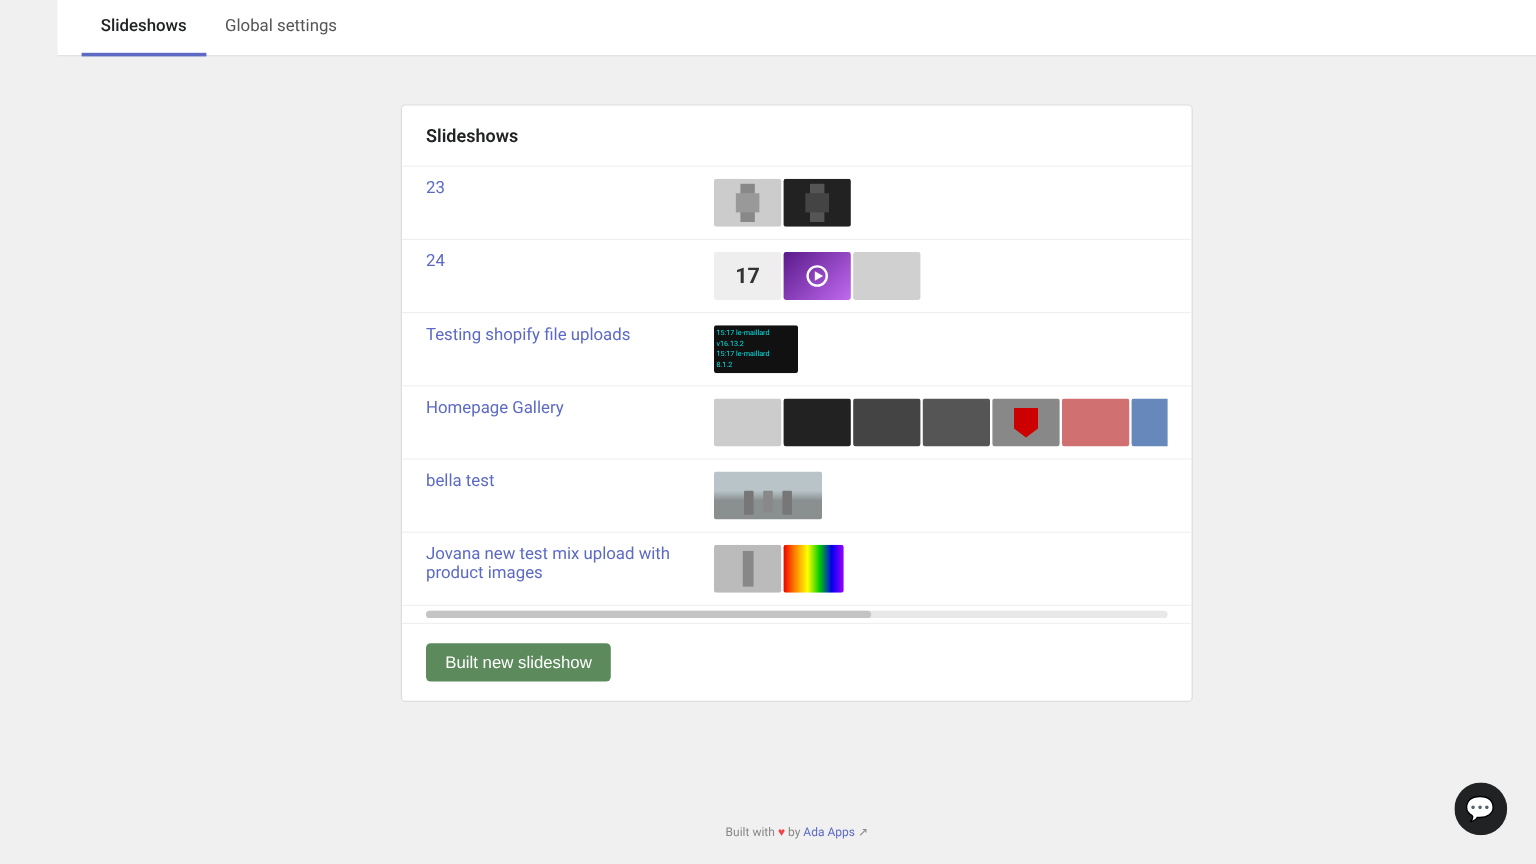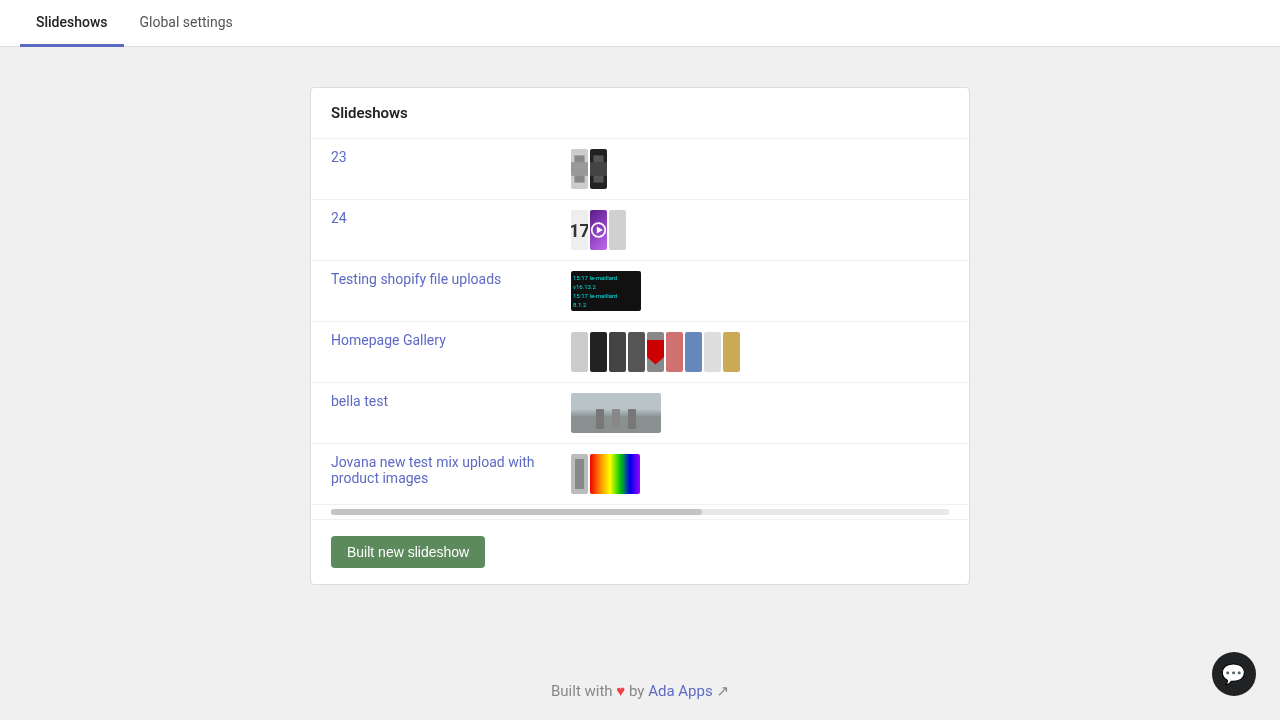--- a/index.html
+++ b/index.html
@@ -8,20 +8,21 @@
       font-family: -apple-system, BlinkMacSystemFont, "Segoe UI", Roboto, sans-serif;
       font-size: 14px;
       color: #333;
       min-height: 720px;
     }
 
     .page-wrapper {
       display: flex;
       flex-direction: column;
       min-height: 720px;
+      padding-left: 48px;
     }
 
     .main-content {
       flex: 1;
       padding: 20px 40px;
     }
 
     
     .tabs-bar {
       display: flex;
@@ -130,21 +131,21 @@
       font-size: 14px;
       cursor: pointer;
       font-weight: 500;
     }
 
     
     .page-footer {
       text-align: center;
       padding: 20px;
       color: #888;
-      font-size: 15px;
+      font-size: 10px;
     }
 
     .page-footer a {
       color: #5c6ac4;
       text-decoration: none;
     }
 
     .heart {
       color: #e44;
     }
@@ -162,21 +163,21 @@
       align-items: center;
       justify-content: center;
       cursor: pointer;
       color: #fff;
       font-size: 20px;
     }
     .img-fashion-light { background: #bbb; }
     .img-gray { background: #d0d0d0; }
 
     .mini-thumb {
-      width: 17px;
+      width: 56px;
       height: 40px;
       border-radius: 2px;
       flex-shrink: 0;
       overflow: hidden;
     }
 
     .version-thumb {
       background: #111;
       color: #00e5e5;
       font-size: 6px;

